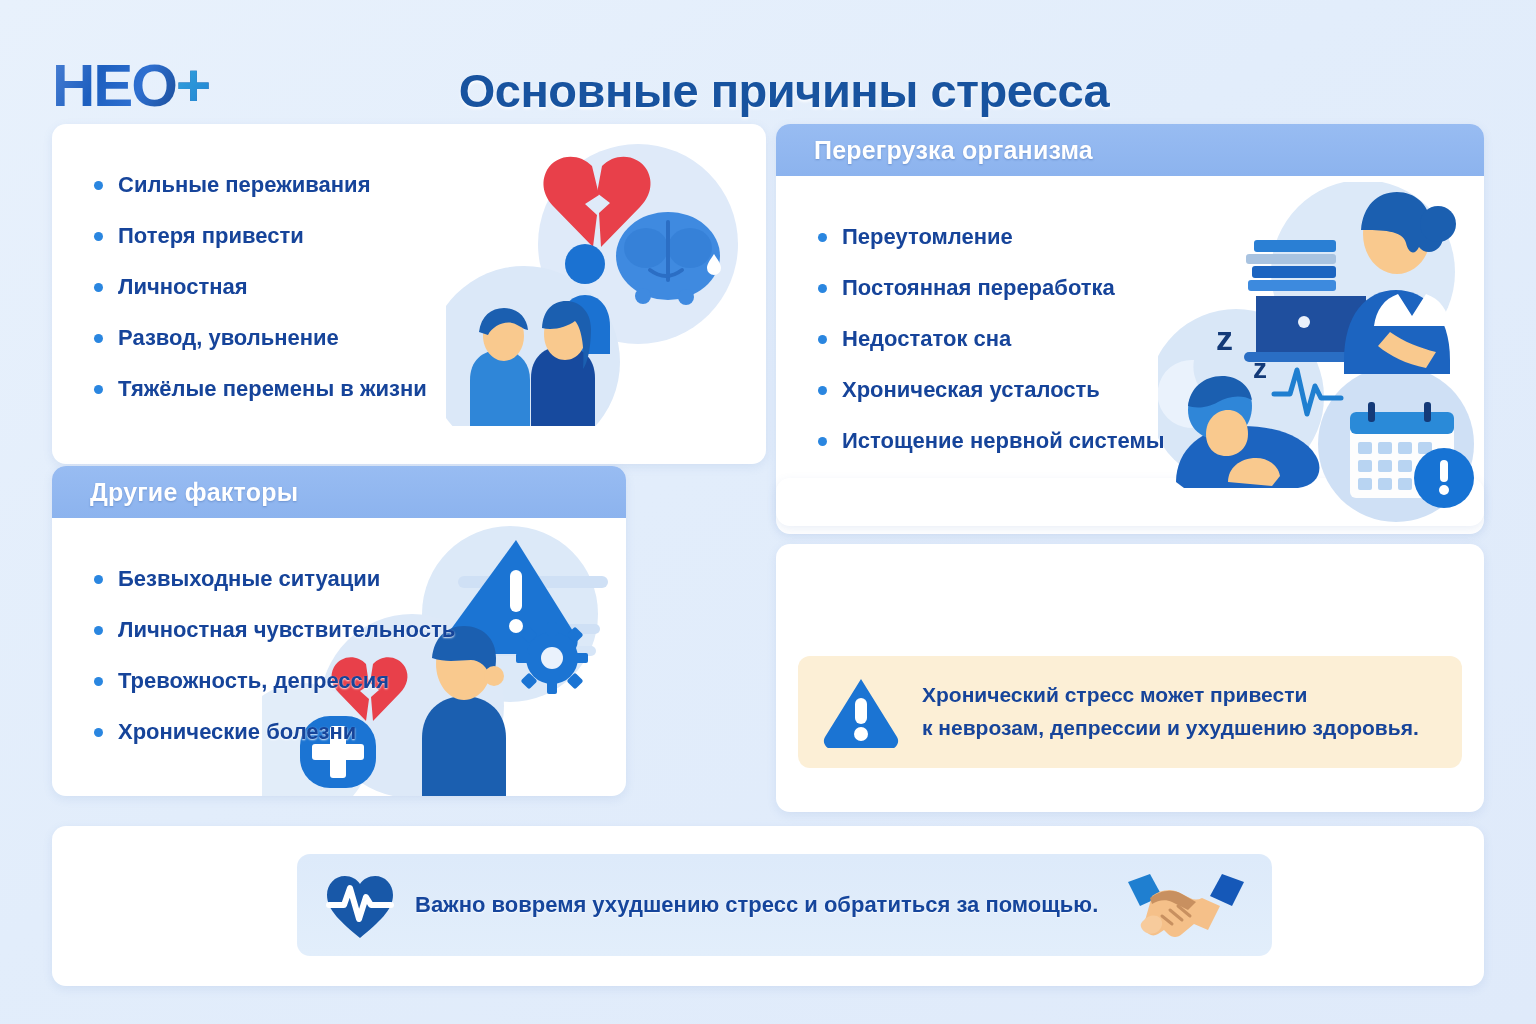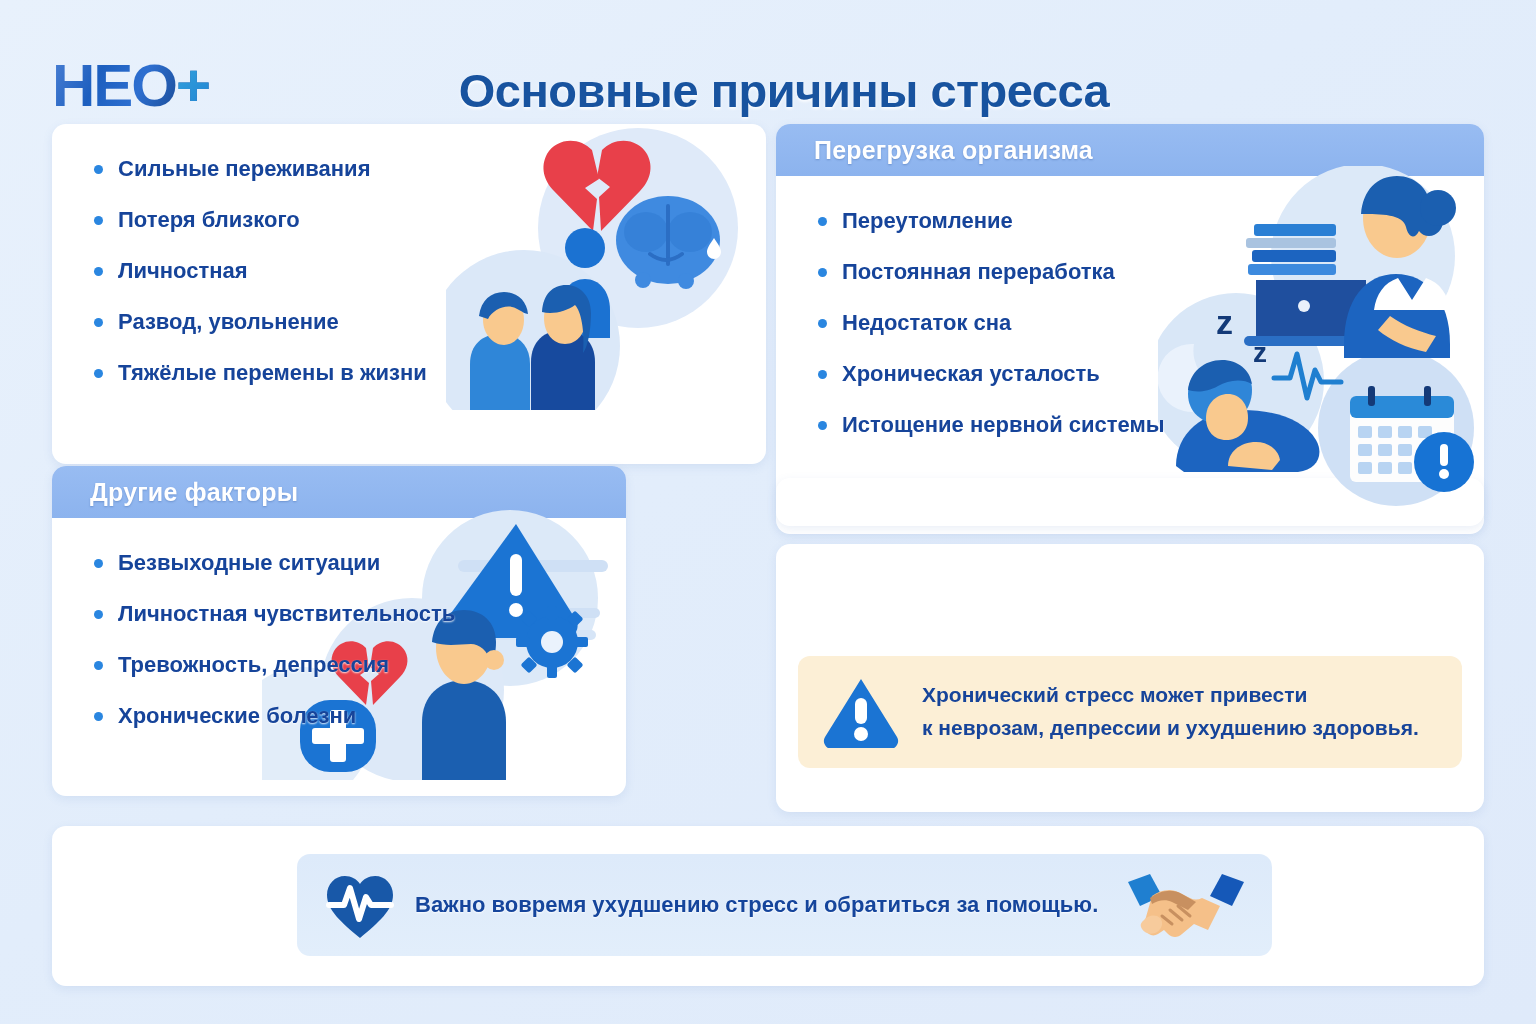--- a/index.html
+++ b/index.html
@@ -82,20 +82,21 @@
     text-shadow: 0 1px 2px rgba(40,80,150,0.35);
   }
 
   .card-body { position: relative; height: calc(100% - 52px); }
 
   ul.bullets {
     list-style: none;
     padding: 32px 0 0 42px;
     position: relative;
     z-index: 3;
+    margin-top: 16px;
   }
   ul.bullets li {
     display: flex;
     align-items: center;
     font-size: 22px;
     color: #16449a;
     font-weight: 600;
     margin-bottom: 25px;
     text-shadow: 0 1px 2px rgba(255,255,255,0.9);
   }
@@ -208,21 +209,21 @@
         <path d="M96 192c1-18 11-27 24-27s25 10 25 28c0 16-3 34-8 40 2-22-2-42-8-48-8 6-22 10-33 7z" fill="#1b5fb0"></path>
       </svg>
 
       <ul class="bullets">
         <li>
             <span class="dot"></span>
             <span>Сильные переживания</span>
           </li>
         <li>
             <span class="dot"></span>
-            <span>Потеря близкого</span>
+            <span>Потеря привести</span>
           </li>
         <li>
             <span class="dot"></span>
             <span>Личностная</span>
           </li>
         <li>
             <span class="dot"></span>
             <span>Развод, увольнение</span>
           </li>
         <li>

